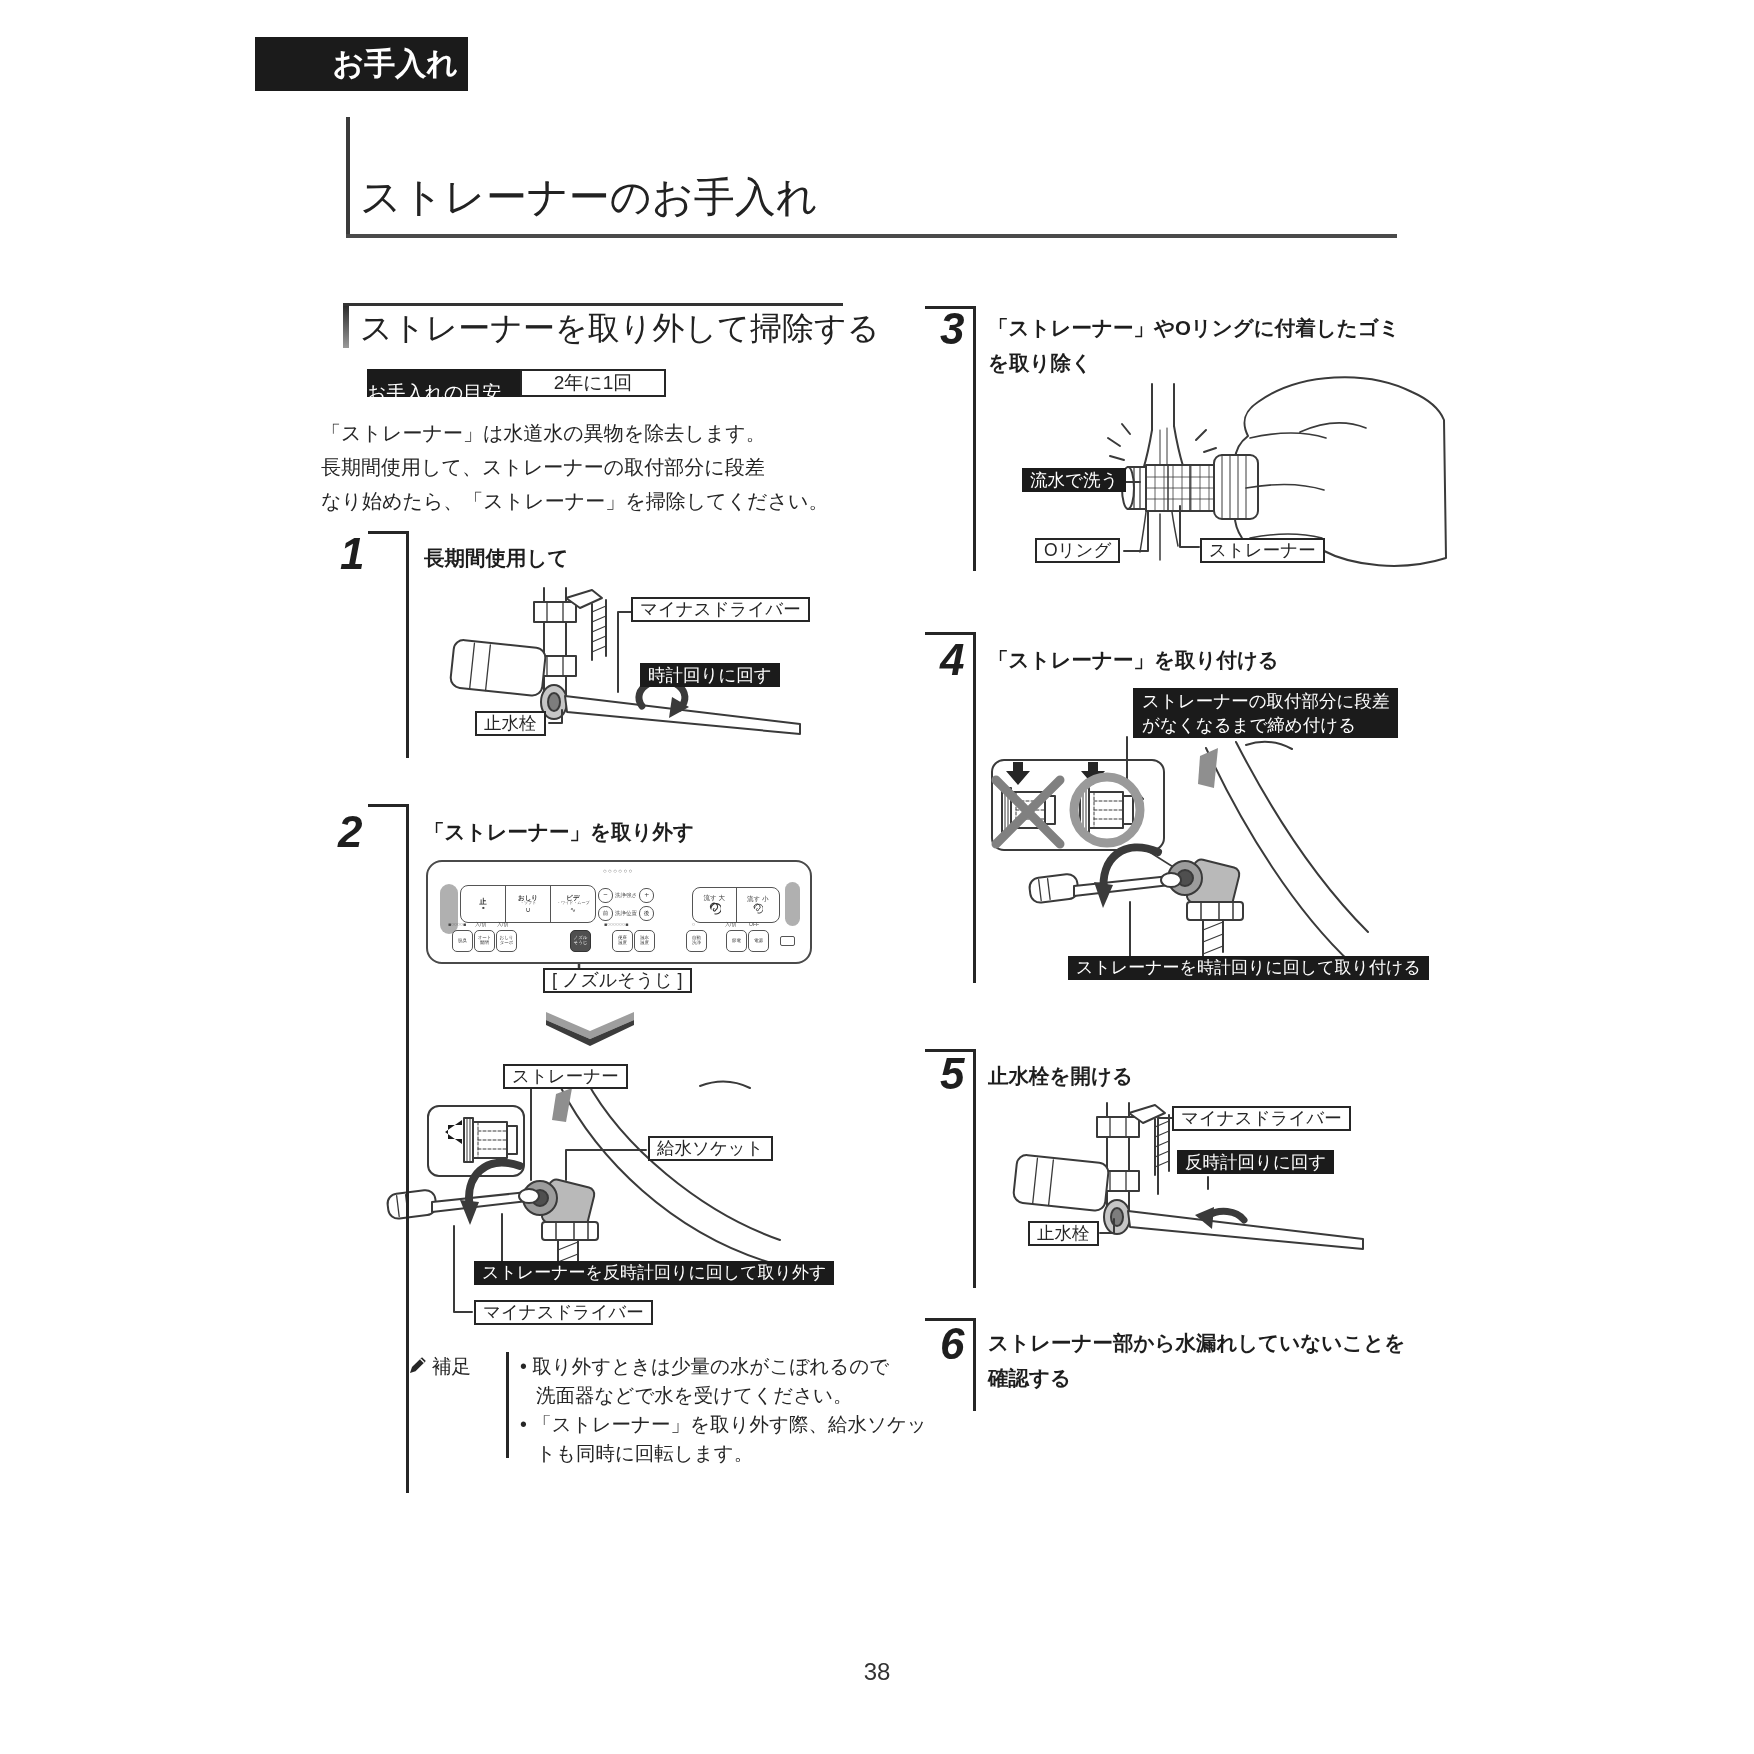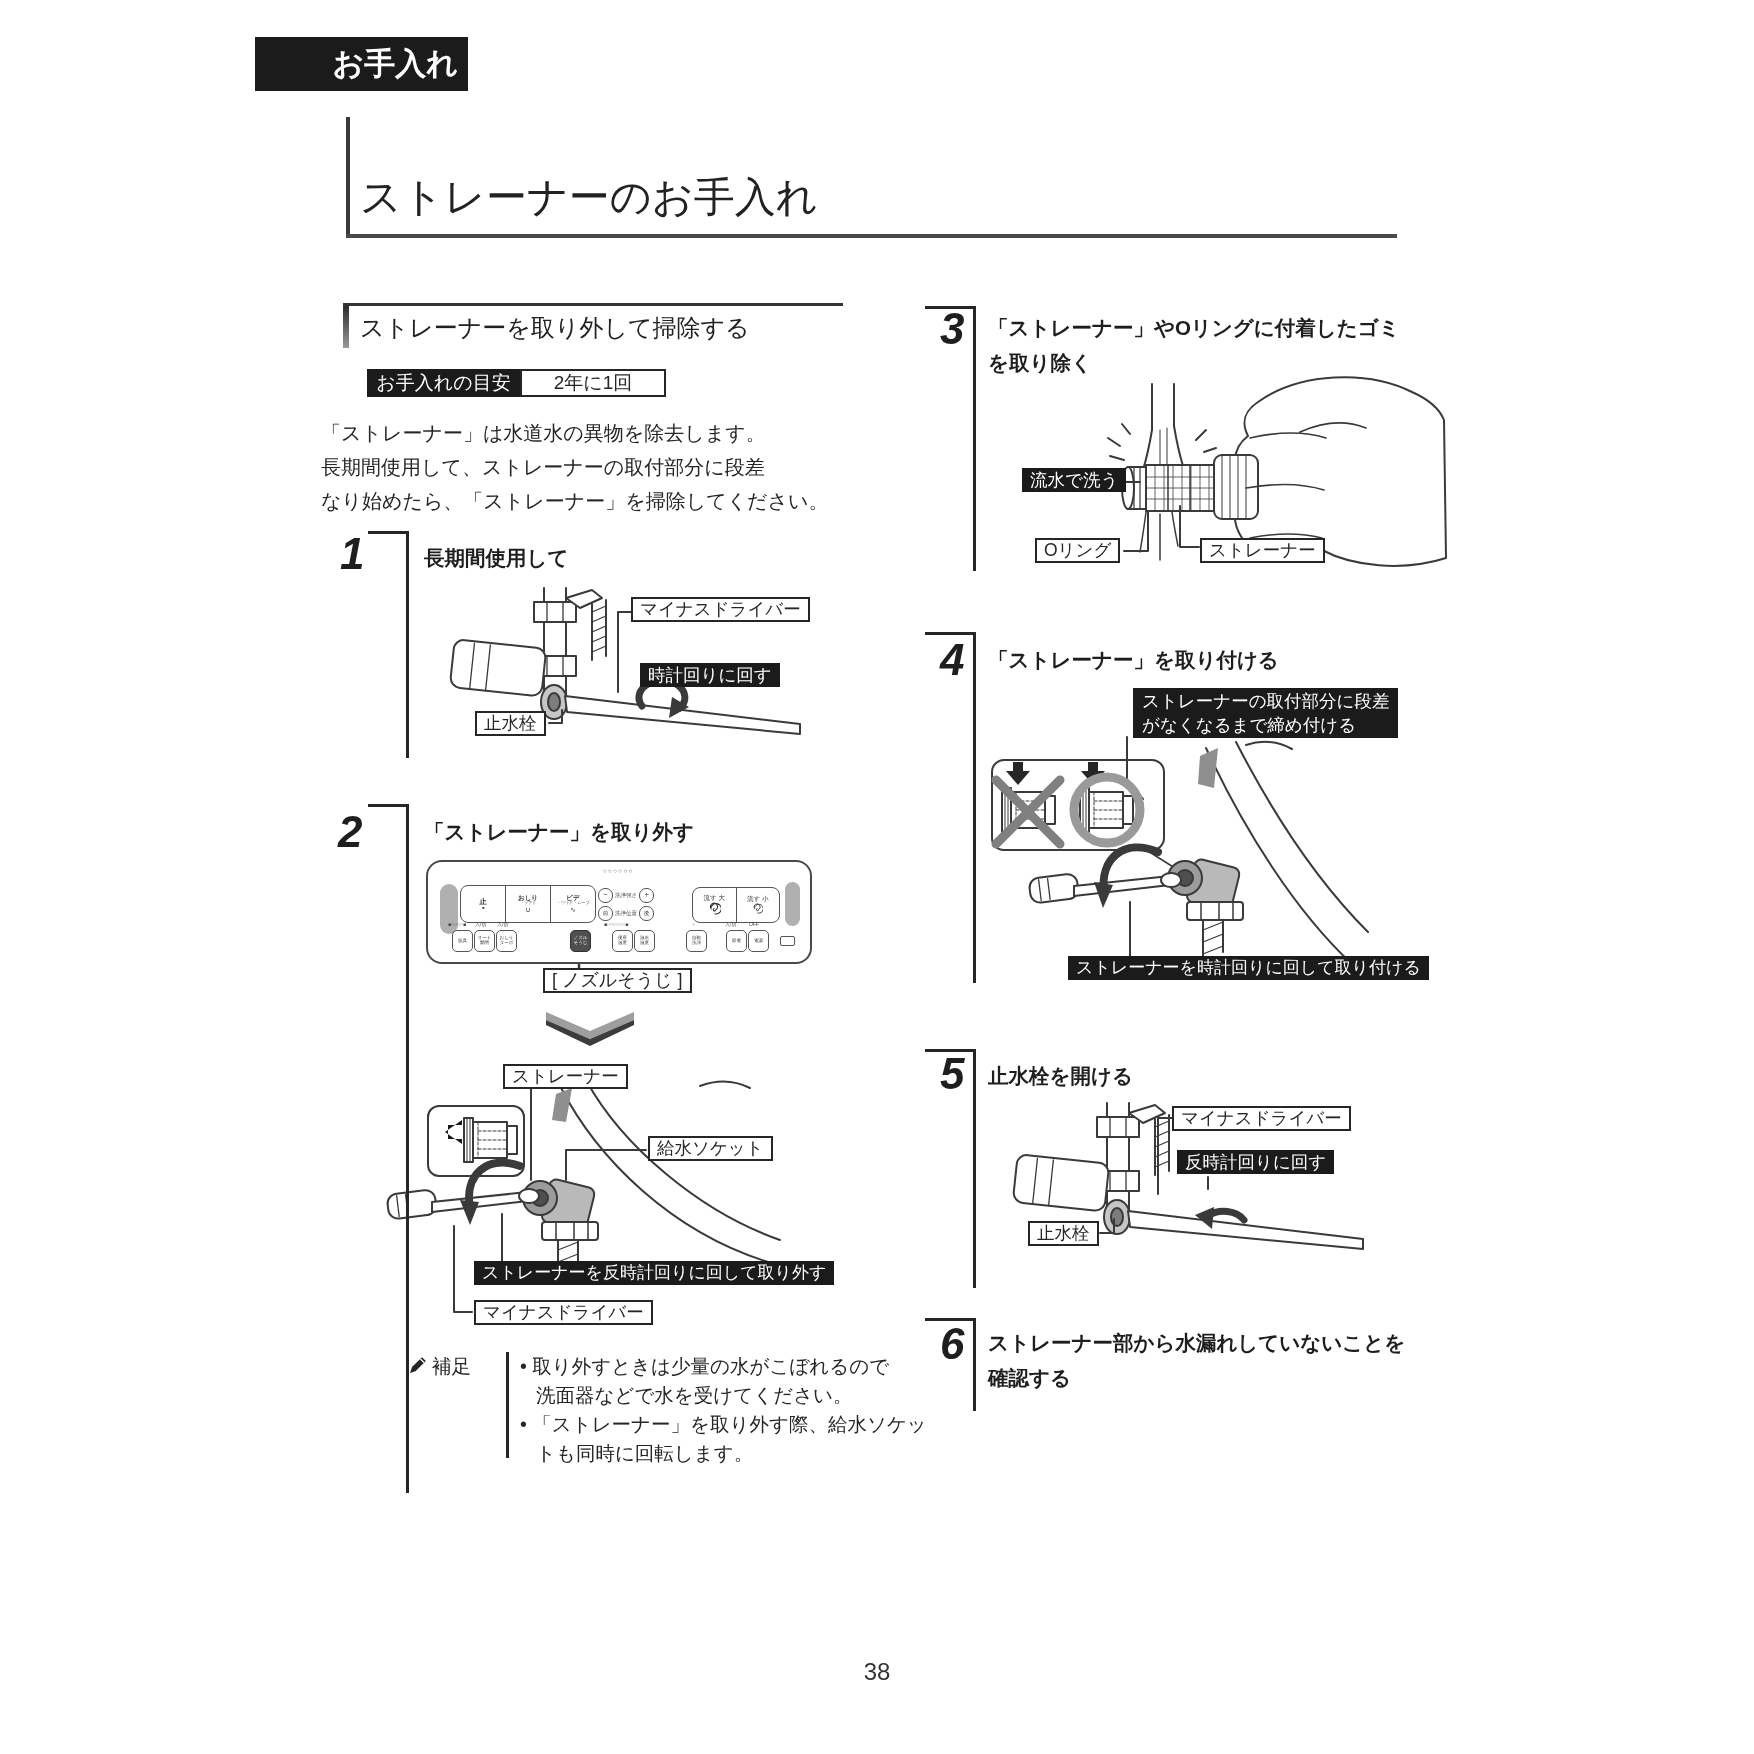--- a/index.html
+++ b/index.html
@@ -165,23 +165,23 @@
   </svg>
 
   <div class="abs kbox lbl" style="left:255px;top:37px;width:197px;height:54px;font-size:31px;line-height:54px;font-weight:bold;text-align:right;padding:0 10px 0 6px;">お手入れ</div>
 
   <div class="abs lbl" style="left:346px;top:117px;width:3.5px;height:120px;background:#3a3a3a;"></div>
   <div class="abs lbl" style="left:360px;top:174px;font-size:41px;line-height:46px;white-space:nowrap;color:#222;">ストレーナーのお手入れ</div>
   <div class="abs lbl" style="left:346px;top:234px;width:1051px;height:4px;background:#4a4a4a;"></div>
 
   <div class="abs lbl" style="left:343px;top:303px;width:500px;height:2.5px;background:#333;"></div>
   <div class="abs lbl" style="left:343px;top:306px;width:6px;height:42px;background:linear-gradient(#2c2c2c,#9a9a9a);"></div>
-  <div class="abs lbl" style="left:360px;top:310px;font-size:24px;line-height:36px;white-space:nowrap;color:#222;">ストレーナーを取り外して掃除する</div>
-
-  <div class="abs kbox lbl" style="left:367px;top:369px;width:153px;height:28px;box-sizing:border-box;font-size:19px;line-height:24px;text-align:center;padding:2px 0;">お手入れの目安</div>
+  <div class="abs lbl" style="left:360px;top:310px;font-size:32px;line-height:36px;white-space:nowrap;color:#222;">ストレーナーを取り外して掃除する</div>
+
+  <div class="abs kbox lbl" style="left:367px;top:369px;width:153px;height:28px;box-sizing:border-box;font-size:19px;line-height:24px;padding:12px 0;text-decoration:underline;">お手入れの目安</div>
   <div class="abs lbl" style="left:520px;top:369px;width:146px;height:28px;box-sizing:border-box;border:2.5px solid #262626;font-size:19px;line-height:23px;text-align:center;background:#fff;">2年に1回</div>
 
   <div class="abs body20 lbl" style="left:321px;top:416px;">「ストレーナー」は水道水の異物を除去します。</div>
   <div class="abs body20 lbl" style="left:321px;top:450px;">長期間使用して、ストレーナーの取付部分に段差</div>
   <div class="abs body20 lbl" style="left:321px;top:484px;">なり始めたら、「ストレーナー」を掃除してください。</div>
 
   <div class="abs stepnum lbl" style="left:340px;top:532px;">1</div>
   <div class="abs Lrule lbl" style="left:368px;top:531px;width:38px;height:224px;"></div>
   <div class="abs steptitle lbl" style="left:424px;top:540px;">長期間使用して</div>
   <div class="abs bbox lbl" style="left:631px;top:597px;">マイナスドライバー</div>

